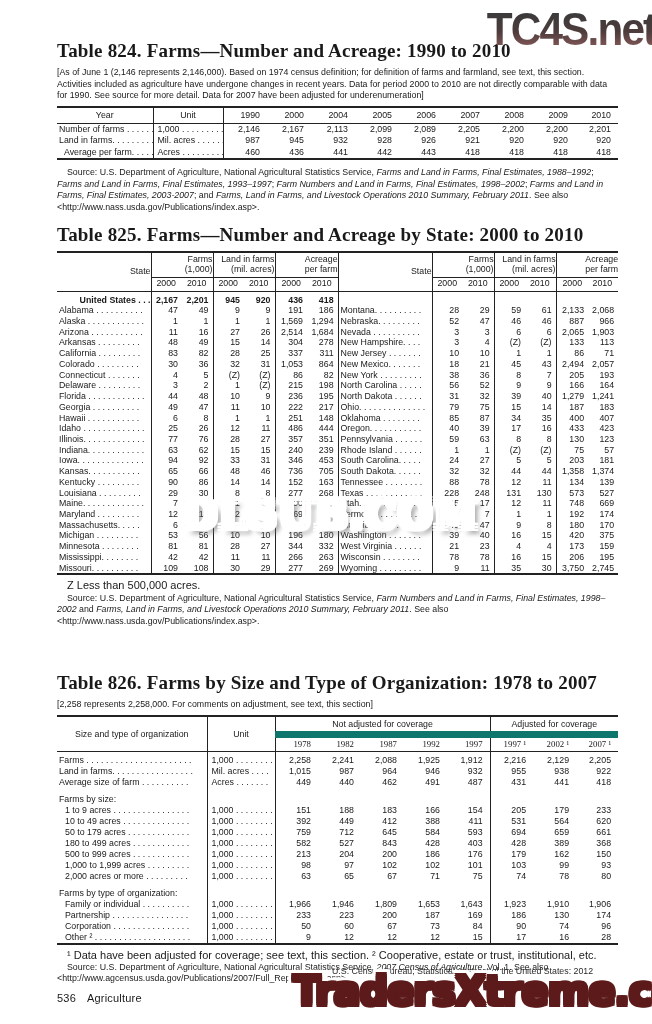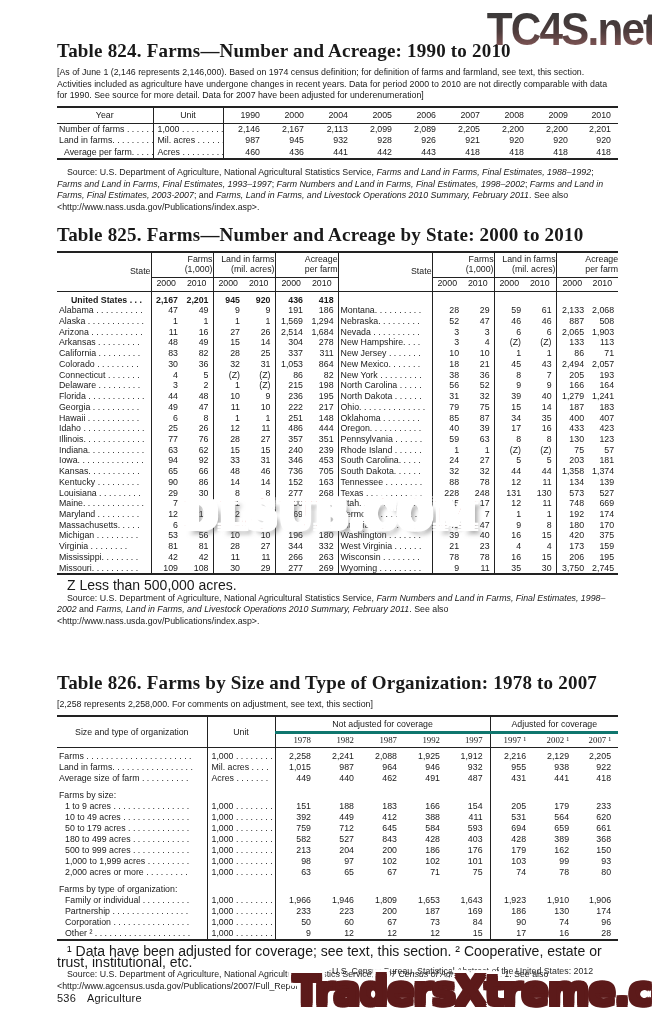--- a/index.html
+++ b/index.html
@@ -3,21 +3,21 @@
 <meta charset="utf-8">
 <style>
   html,body{margin:0;padding:0;}
   body{width:652px;height:1024px;background:#fdfdfd;font-family:"Liberation Sans","DejaVu Sans",sans-serif;color:#191919;}
   .page{position:absolute;left:0;top:0;width:652px;height:1024px;background:#ffffff;overflow:hidden;}
   .sec{position:absolute;left:57px;width:561px;}
   .tbl-title{font-family:"Liberation Serif","DejaVu Serif",serif;font-weight:bold;font-size:19px;margin:0 0 5px 0;letter-spacing:.2px;}
   .headnote{font-size:8.8px;line-height:11.6px;margin:0 0 4px 0;}
   .source{font-size:8.8px;line-height:11.4px;margin:7px 0 0 0;text-indent:10px;}
   .source i{font-style:italic;}
-  .note{font-size:14px;line-height:11.4px;margin:5px 0 0 0;text-indent:10px;}
+  .note{font-size:11px;line-height:11.4px;margin:5px 0 0 0;text-indent:10px;}
   table{border-collapse:collapse;table-layout:fixed;width:561px;font-size:8.8px;}
   table{border-top:2px solid #222;border-bottom:2px solid #222;}
   th,td{font-weight:normal;padding:0;vertical-align:bottom;white-space:nowrap;overflow:hidden;}
   .vr{border-right:1px solid #222;}
   
   .t824 th{text-align:center;border-bottom:1px solid #222;height:15px;vertical-align:middle;}
   .t824 th.yr{text-align:right;padding-right:7px;}
   .t824 td{height:11.5px;line-height:11.5px;}
   .t824 .lbl{text-align:left;padding-left:2px;}
   .t824 .ind{padding-left:7px;}
@@ -26,24 +26,24 @@
   
   .t825 th{vertical-align:middle;text-align:right;line-height:9.8px;}
   .t825 thead .grp{border-bottom:1px solid #222;padding:2px 0;}
   .t825 thead .sth{border-bottom:1px solid #222;}
   .t825 thead .yrrow th{border-bottom:1px solid #222;height:13px;text-align:right;padding-right:6px;}
   .t825 td{height:10.72px;line-height:10.72px;}
   .t825 .st{text-align:left;padding-left:2px;}
   .t825 .num{text-align:right;padding-right:4px;}
   .t825 .usrow td{font-weight:bold;}
   .t825 .usrow .st{padding-left:14px;}
-  .t825 tbody tr:first-child td{padding-top:3px;}
+  .t825 tbody tr:first-child td{padding-top:3px;text-align:right;}
   
   .t826 th{vertical-align:middle;text-align:center;}
-  .t826 thead .grp{border-bottom:3px solid #0f766e;height:14px;}
+  .t826 thead .grp{border-bottom:7px solid #0f766e;height:14px;}
   .t826 thead .rsp{border-bottom:1px solid #222;}
   .t826 thead .yrrow th{border-bottom:1px solid #222;height:13px;text-align:right;padding-right:7px;font-family:Liberation Serif, serif;}
   .t826 td{height:11px;line-height:11px;}
   .t826 .lbl{text-align:left;padding-left:2px;}
   .t826 .ind{padding-left:8px;}
   .t826 .unit{text-align:left;padding-left:4px;}
   .t826 .num{text-align:right;padding-right:7px;}
   .t826 .secrow td{padding-top:6px;}
   .t826 tbody tr:first-child td{padding-top:3px;}
   
@@ -227,21 +227,21 @@
             <td class="num">1</td>
             <td class="num vr">1</td>
             <td class="num">1,569</td>
             <td class="num vr">1,294</td>
             <td class="st vr">Nebraska. . . . . . . . .</td>
             <td class="num">52</td>
             <td class="num vr">47</td>
             <td class="num">46</td>
             <td class="num vr">46</td>
             <td class="num">887</td>
-            <td class="num">508</td>
+            <td class="num">966</td>
           </tr>
           <tr>
             <td class="st vr">Arizona  . . . . . . . . . . .</td>
             <td class="num">11</td>
             <td class="num vr">16</td>
             <td class="num">27</td>
             <td class="num vr">26</td>
             <td class="num">2,514</td>
             <td class="num vr">1,684</td>
             <td class="st vr">Nevada  . . . . . . . . . .</td>
@@ -550,21 +550,21 @@
             <td class="num vr">180</td>
             <td class="st vr">Washington . . . . . . .</td>
             <td class="num">39</td>
             <td class="num vr">40</td>
             <td class="num">16</td>
             <td class="num vr">15</td>
             <td class="num">420</td>
             <td class="num">375</td>
           </tr>
           <tr>
-            <td class="st vr">Virginia . . . . . . . .</td>
+            <td class="st vr">Minnesota . . . . . . . .</td>
             <td class="num">81</td>
             <td class="num vr">81</td>
             <td class="num">28</td>
             <td class="num vr">27</td>
             <td class="num">344</td>
             <td class="num vr">332</td>
             <td class="st vr">West Virginia . . . . . .</td>
             <td class="num">21</td>
             <td class="num vr">23</td>
             <td class="num">4</td>

